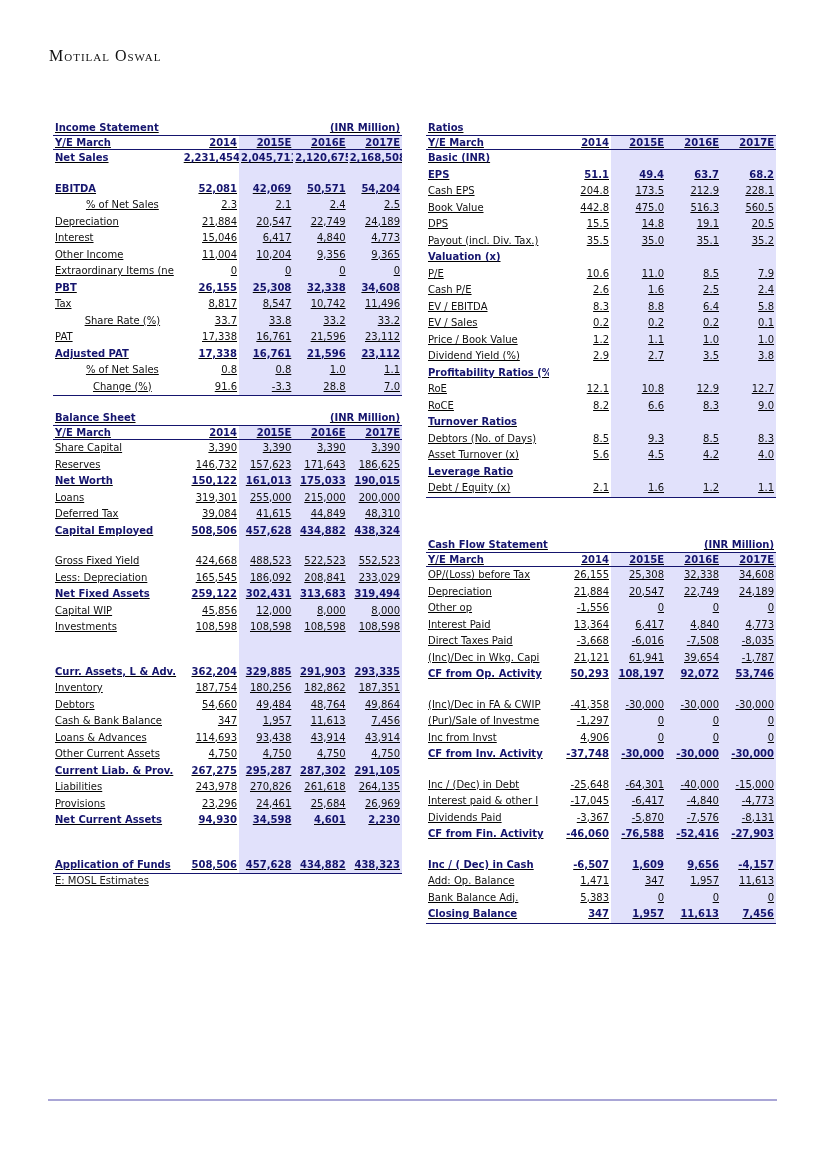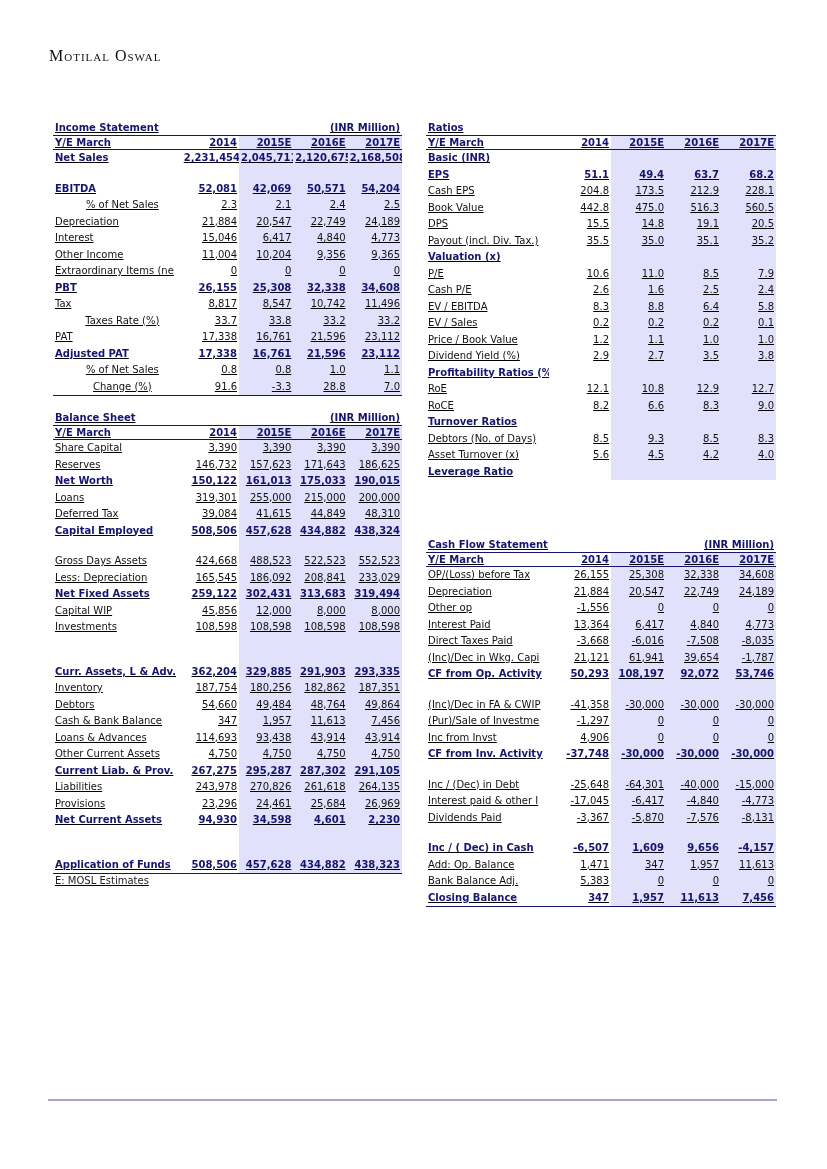--- a/index.html
+++ b/index.html
@@ -120,21 +120,21 @@
         <td class="num sh">34,608</td>
       </tr>
       <tr class="">
         <td class="lbl">Tax</td>
         <td class="num">8,817</td>
         <td class="num sh">8,547</td>
         <td class="num sh">10,742</td>
         <td class="num sh">11,496</td>
       </tr>
       <tr class="indent">
-        <td class="lbl">Taxes Rate (%)</td>
+        <td class="lbl">Share Rate (%)</td>
         <td class="num">33.7</td>
         <td class="num sh">33.8</td>
         <td class="num sh">33.2</td>
         <td class="num sh">33.2</td>
       </tr>
       <tr class="">
         <td class="lbl">PAT</td>
         <td class="num">17,338</td>
         <td class="num sh">16,761</td>
         <td class="num sh">21,596</td>
@@ -227,21 +227,21 @@
         <td class="num sh">438,324</td>
       </tr>
       <tr class="blank">
         <td class="lbl"></td>
         <td class="num"></td>
         <td class="num sh"></td>
         <td class="num sh"></td>
         <td class="num sh"></td>
       </tr>
       <tr class="">
-        <td class="lbl">Gross Days Assets</td>
+        <td class="lbl">Gross Fixed Yield</td>
         <td class="num">424,668</td>
         <td class="num sh">488,523</td>
         <td class="num sh">522,523</td>
         <td class="num sh">552,523</td>
       </tr>
       <tr class="">
         <td class="lbl">Less: Depreciation</td>
         <td class="num">165,545</td>
         <td class="num sh">186,092</td>
         <td class="num sh">208,841</td>
@@ -532,20 +532,27 @@
         <td class="num sh">4.2</td>
         <td class="num sh">4.0</td>
       </tr>
       <tr class="sub">
         <td class="lbl">Leverage Ratio</td>
         <td class="num"></td>
         <td class="num sh"></td>
         <td class="num sh"></td>
         <td class="num sh"></td>
       </tr>
+      <tr class="last">
+        <td class="lbl">Debt / Equity (x)</td>
+        <td class="num">2.1</td>
+        <td class="num sh">1.6</td>
+        <td class="num sh">1.2</td>
+        <td class="num sh">1.1</td>
+      </tr>
     </tbody>
 </table>
 
 <table class="tbl" id="right2">
   <colgroup>
       <col class="c-lbl">
       <col class="c-v0">
       <col class="c-v">
       <col class="c-v">
       <col class="c-v">
@@ -667,20 +674,27 @@
         <td class="num sh">-4,840</td>
         <td class="num sh">-4,773</td>
       </tr>
       <tr class="">
         <td class="lbl">Dividends Paid</td>
         <td class="num">-3,367</td>
         <td class="num sh">-5,870</td>
         <td class="num sh">-7,576</td>
         <td class="num sh">-8,131</td>
       </tr>
+      <tr class="bold">
+        <td class="lbl">CF from Fin. Activity</td>
+        <td class="num">-46,060</td>
+        <td class="num sh">-76,588</td>
+        <td class="num sh">-52,416</td>
+        <td class="num sh">-27,903</td>
+      </tr>
       <tr class="blank">
         <td class="lbl"></td>
         <td class="num"></td>
         <td class="num sh"></td>
         <td class="num sh"></td>
         <td class="num sh"></td>
       </tr>
       <tr class="bold">
         <td class="lbl">Inc / ( Dec) in Cash</td>
         <td class="num">-6,507</td>

